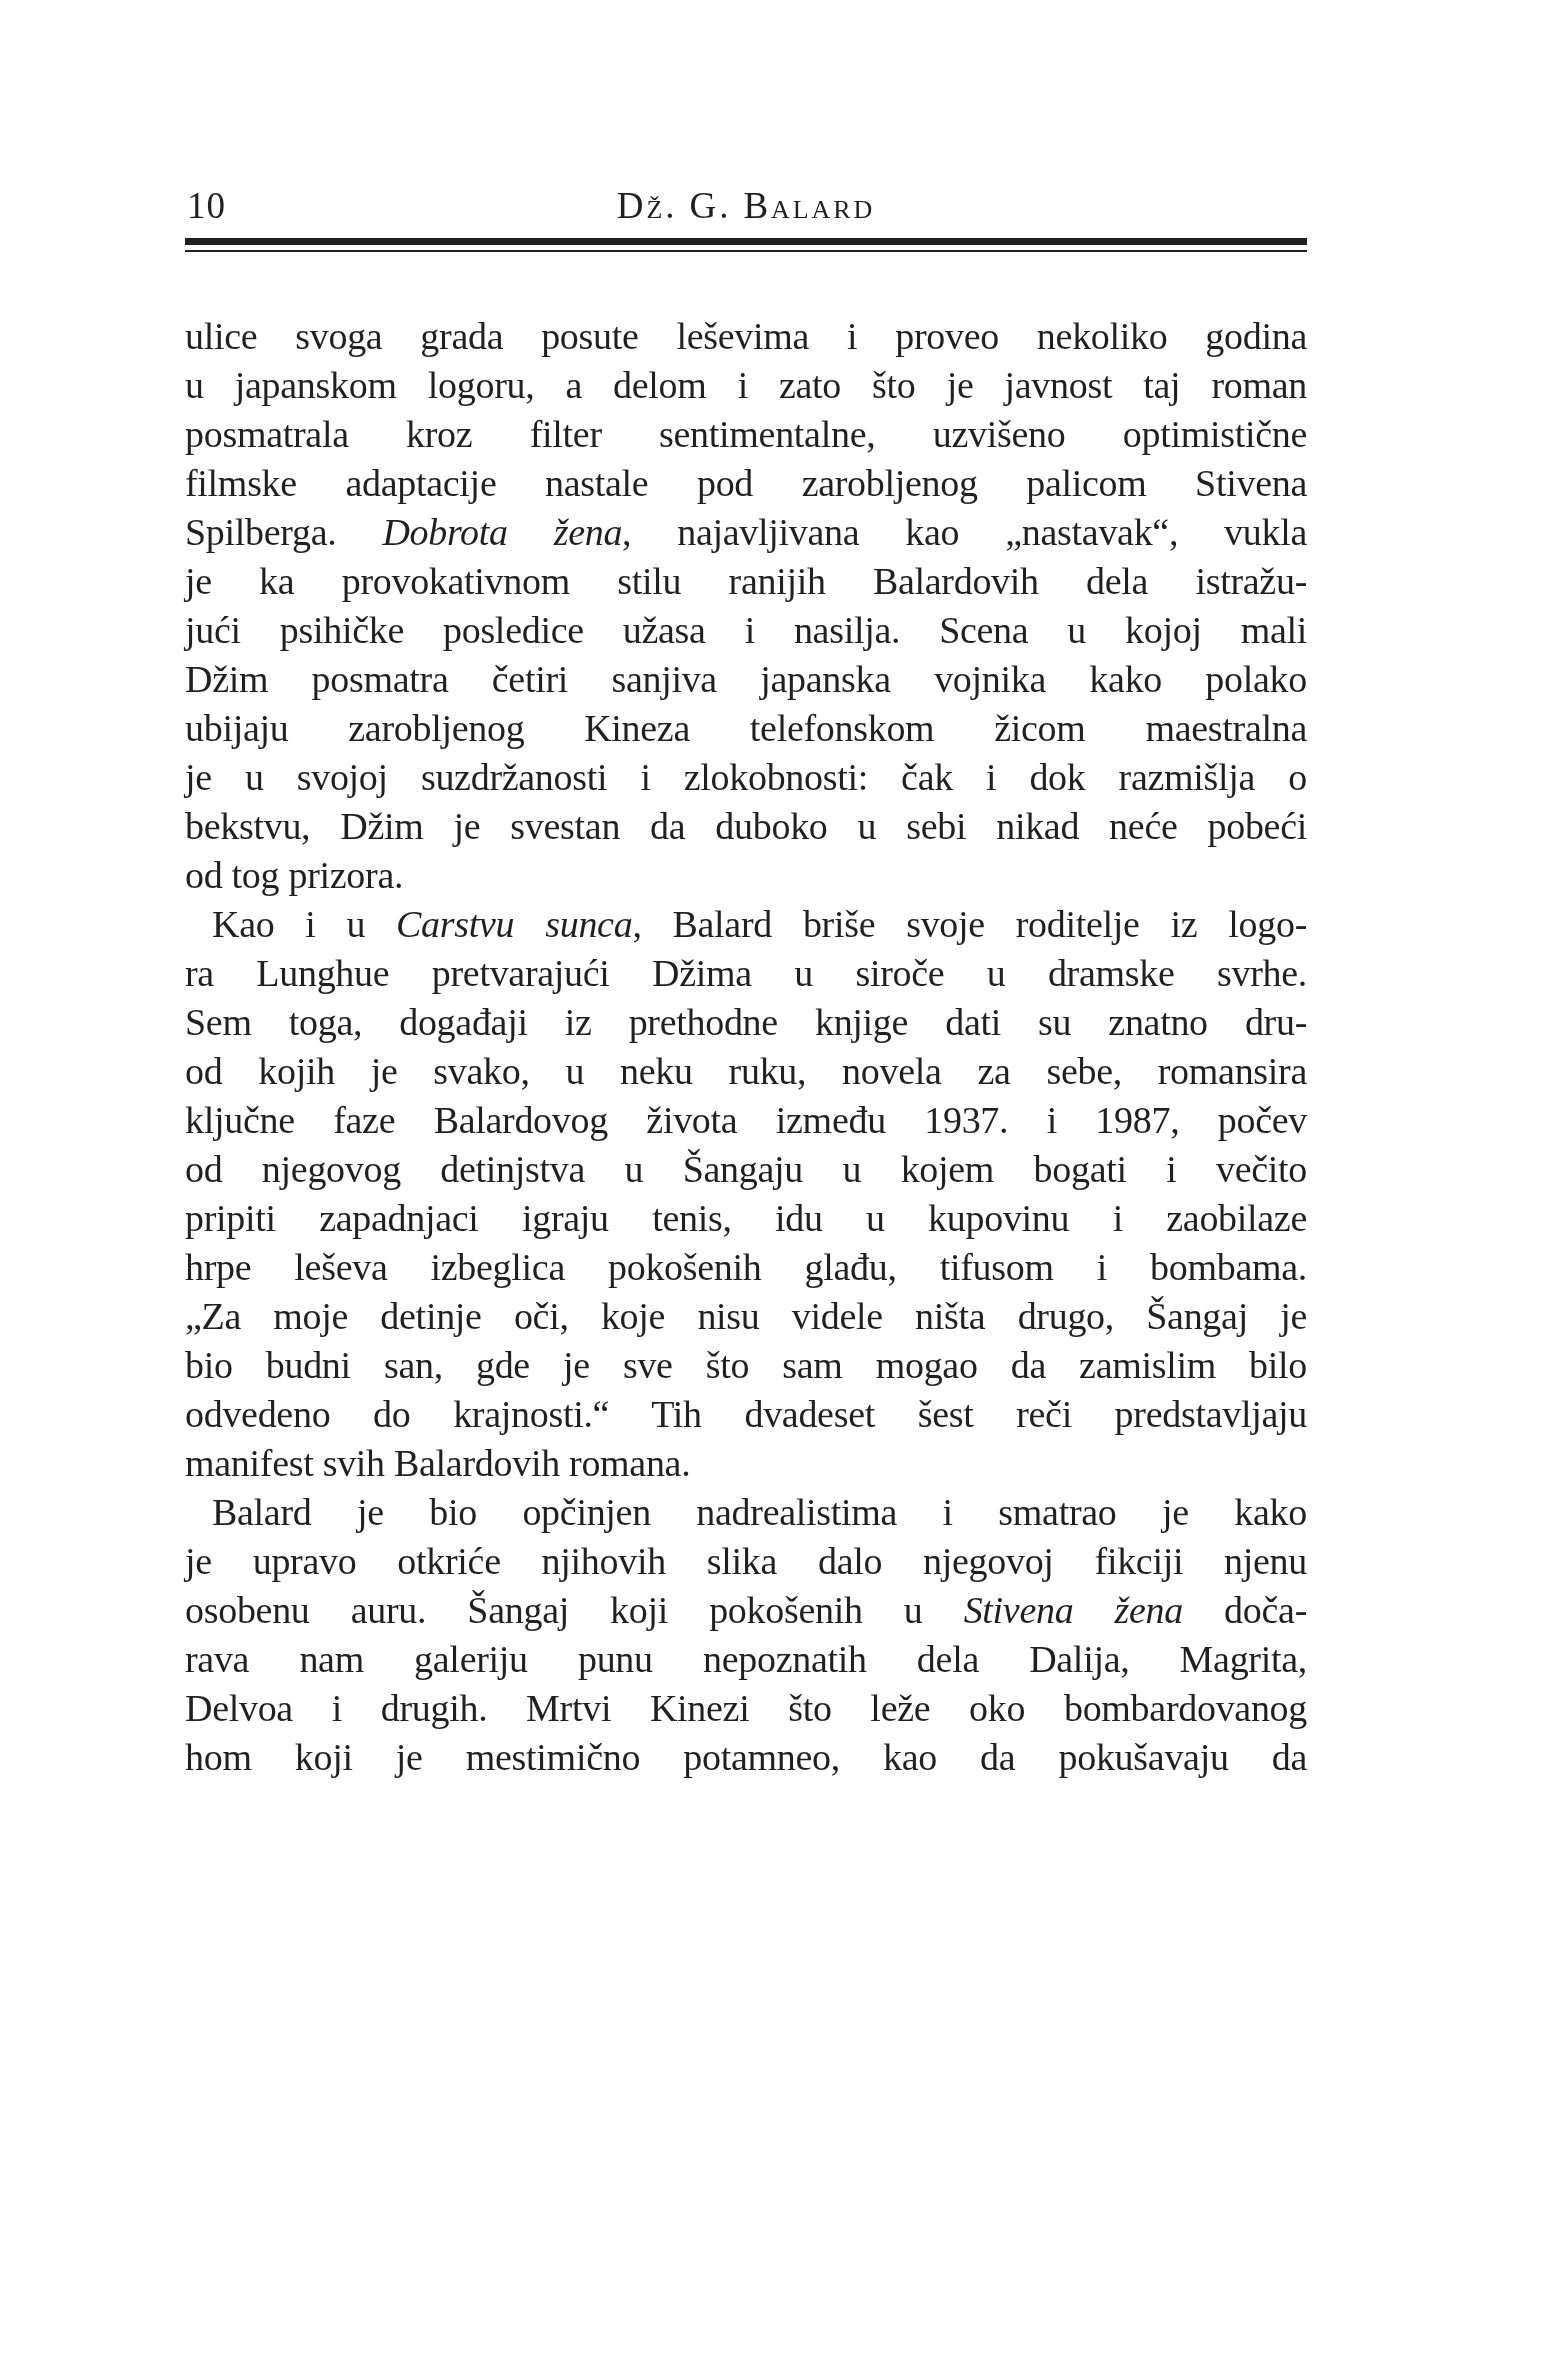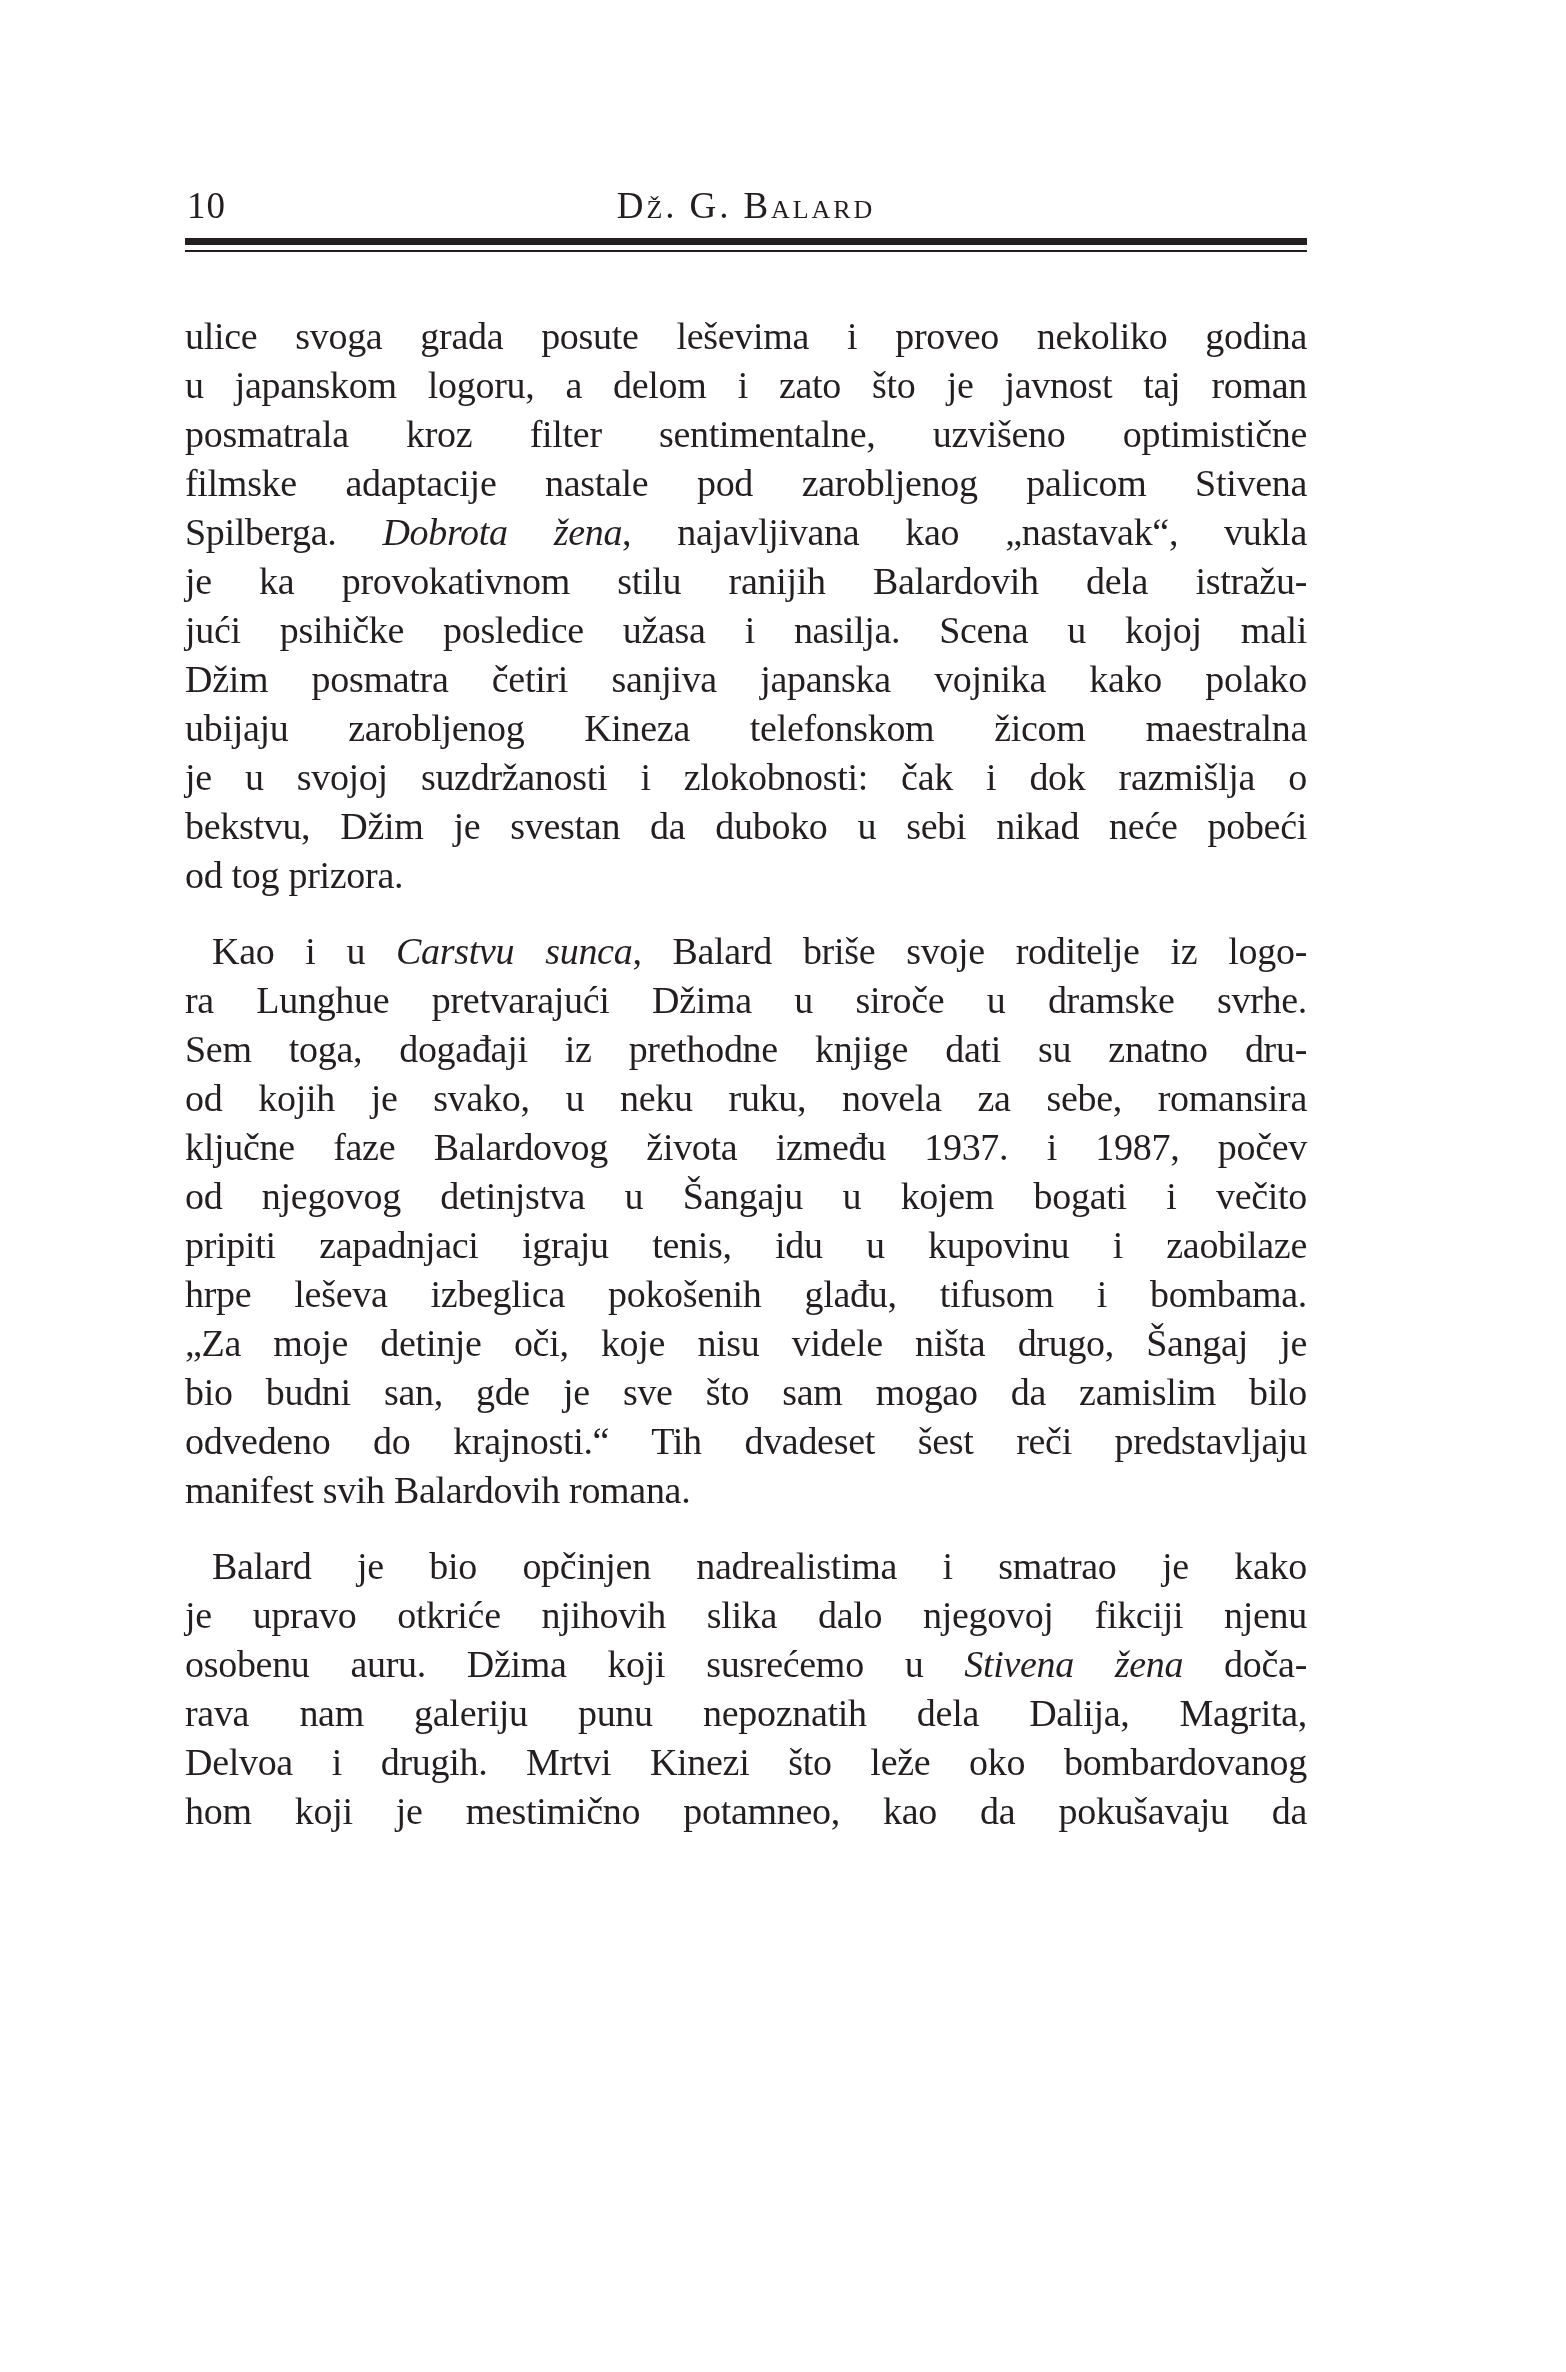--- a/index.html
+++ b/index.html
@@ -30,21 +30,21 @@
   .body-text {
     position: absolute; top: 312px; left: 0; width: 1122px;
   }
   .line {
     display: block; height: 49px; line-height: 49px;
     font-size: 38px; white-space: nowrap;
     text-align: justify; text-align-last: justify;
     letter-spacing: -0.3px;
   }
   .line.last { text-align-last: left; }
-  .line.indent { padding-left: 27px; margin-top: 27px; }
+  .line.indent { padding-left: 27px; }
   .line i { font-style: italic; }
 </style>
 </head>
 <body>
 
 <div class="page">
   <div class="running-head">
     <span class="page-number">10</span>
     <span class="author">Dž. G. Balard</span>
   </div>
@@ -75,20 +75,20 @@
         <span class="line"><span>pripiti zapadnjaci igraju tenis, idu u kupovinu i zaobilaze</span></span>
         <span class="line"><span>hrpe leševa izbeglica pokošenih glađu, tifusom i bombama.</span></span>
         <span class="line"><span>„Za moje detinje oči, koje nisu videle ništa drugo, Šangaj je</span></span>
         <span class="line"><span>bio budni san, gde je sve što sam mogao da zamislim bilo</span></span>
         <span class="line"><span>odvedeno do krajnosti.“ Tih dvadeset šest reči predstavljaju</span></span>
         <span class="line last"><span>manifest svih Balardovih romana.</span></span>
       </div>
       <div>
         <span class="line indent"><span>Balard je bio opčinjen nadrealistima i smatrao je kako</span></span>
         <span class="line"><span>je upravo otkriće njihovih slika dalo njegovoj fikciji njenu</span></span>
-        <span class="line"><span>osobenu auru. Džima koji susrećemo u </span><i>Stivena žena</i><span> doča-</span></span>
+        <span class="line"><span>osobenu auru. Šangaj koji pokošenih u </span><i>Stivena žena</i><span> doča-</span></span>
         <span class="line"><span>rava nam galeriju punu nepoznatih dela Dalija, Magrita,</span></span>
         <span class="line"><span>Delvoa i drugih. Mrtvi Kinezi što leže oko bombardovanog</span></span>
         <span class="line"><span>hom koji je mestimično potamneo, kao da pokušavaju da</span></span>
       </div>
     </div>
 </div>
 
 
 </body></html>

